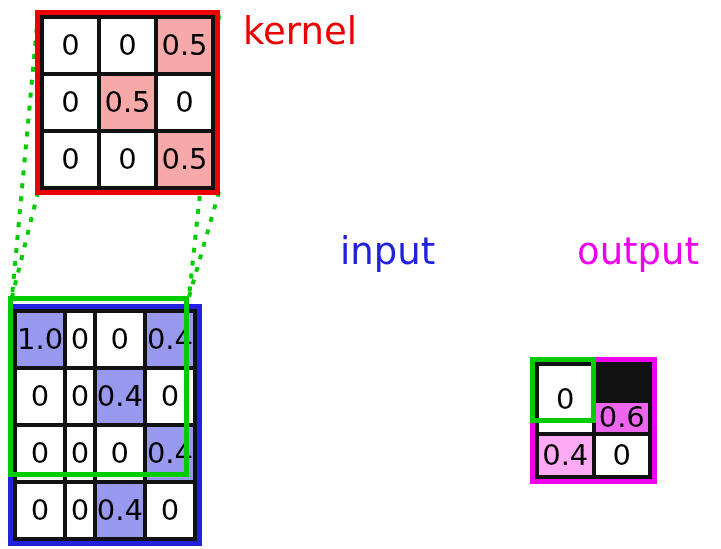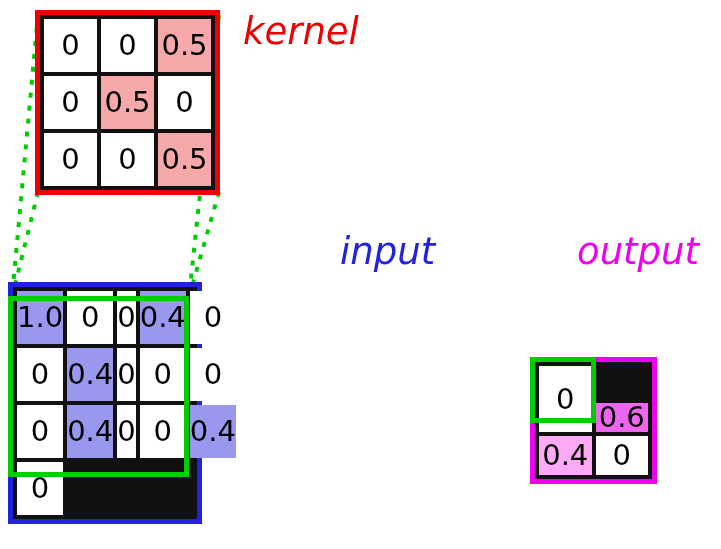--- a/index.html
+++ b/index.html
@@ -30,24 +30,24 @@
     padding: 4px;
   }
   .kernel-grid {
     left: 35px; top: 10px;
     width: 185px; height: 185px;
     border: 5px solid var(--kernel-border, #ee0000);
     grid-template-columns: repeat(3, 1fr);
     grid-template-rows: repeat(3, 1fr);
   }
   .input-grid {
-    left: 8px; top: 282px;
+    left: 8px; top: 304px;
     width: 194px; height: 242px;
     border: 5px solid var(--input-border, #2222dd);
-    grid-template-columns: repeat(5, 1fr);
+    grid-template-columns: repeat(4, 1fr);
     grid-template-rows: repeat(4, 1fr);
   }
   .output-grid {
     left: 530px; top: 357px;
     width: 127px; height: 127px;
     border: 5px solid var(--output-border, #ee00ee);
     grid-template-columns: repeat(2, 1fr);
     grid-template-rows: repeat(2, 1fr);
   }
   .cell {
@@ -77,21 +77,20 @@
     width: 66px; height: 66px;
     box-sizing: border-box;
     border: 5px solid var(--window-green, #00cc00);
     background: transparent;
   }
   .label {
     position: absolute;
     font-size: 37px;
     line-height: 1.1;
     white-space: nowrap;
-    font-style: italic;
   }
   .kernel-label { left: 243px; top: 12px; color: var(--kernel-border, #dd0000); }
   .input-label  { left: 340px; top: 232px; color: var(--input-border, #2222cc); }
   .output-label { left: 577px; top: 232px; color: var(--output-border, #ee00ee); }
 </style>
 </head>
 <body>
 
 <div class="stage">
 

